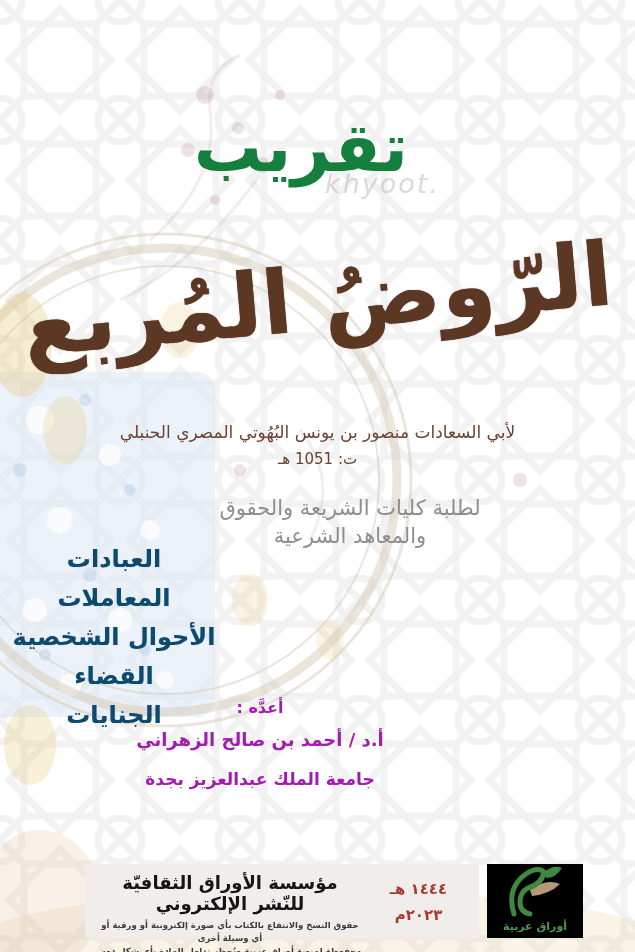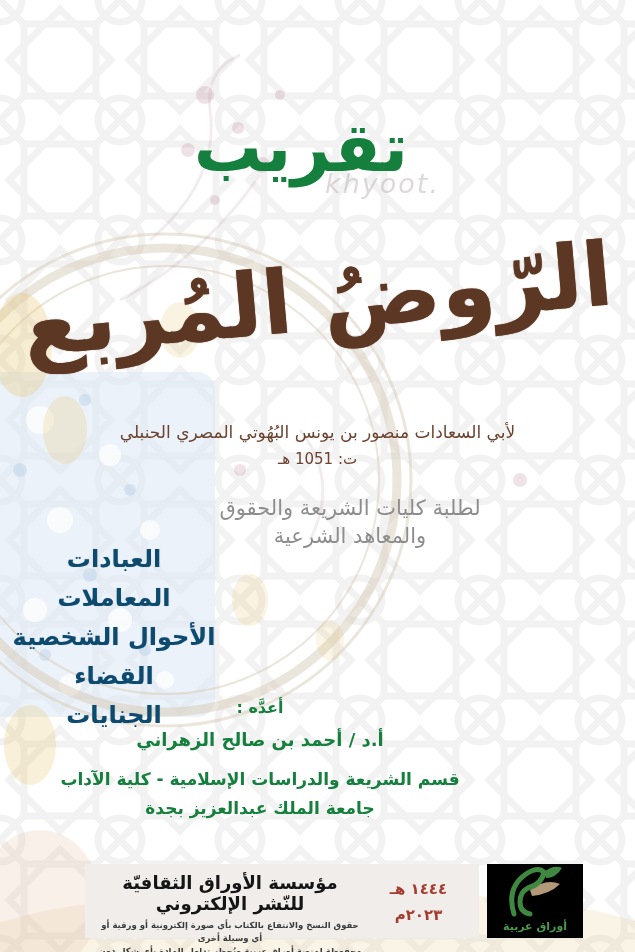--- a/index.html
+++ b/index.html
@@ -58,21 +58,21 @@
     text-align:center;z-index:2;
   }
   .topic-item{
     color:#0c4a6e;font-weight:bold;font-size:24px;
     line-height:39px;
     text-shadow:0 0 1px rgba(68,105,159,.4);
   }
   
   .prepared-block{
     left:30px;top:698px;width:460px;
-    text-align:center;z-index:2;color:#15803d;
+    text-align:center;z-index:2;color:#a21caf;
   }
   .prepared-label{font-size:16px;font-weight:bold;margin-bottom:12px;}
   .prepared-name{font-size:18px;font-weight:bold;margin-bottom:19px;}
   .prepared-dept{font-size:17px;font-weight:bold;margin-bottom:9px;}
   .prepared-univ{font-size:17px;font-weight:bold;}
   
   .footer-bar{
     left:85px;top:864px;width:394px;height:74px;
     background:#f0edeb;z-index:3;
   }
@@ -192,21 +192,20 @@
   <div class="topic-item">العبادات</div>
   <div class="topic-item">المعاملات</div>
   <div class="topic-item">الأحوال الشخصية</div>
   <div class="topic-item">القضاء</div>
   <div class="topic-item">الجنايات</div>
 </div>
 
 <div class="layer prepared-block">
   <div class="prepared-label">أعدَّه :</div>
   <div class="prepared-name">أ.د / أحمد بن صالح الزهراني</div>
-  <div class="prepared-dept">قسم الشريعة والدراسات الإسلامية - كلية الآداب</div>
   <div class="prepared-univ">جامعة الملك عبدالعزيز بجدة</div>
 </div>
 
 <div class="layer footer-bar">
   <div class="footer-dates">
     <div>١٤٤٤ هـ</div>
     <div>٢٠٢٣م</div>
   </div>
   <div class="footer-center">
     <div class="publisher-title">مؤسسة الأوراق الثقافيّة للنّشر الإلكتروني</div>

